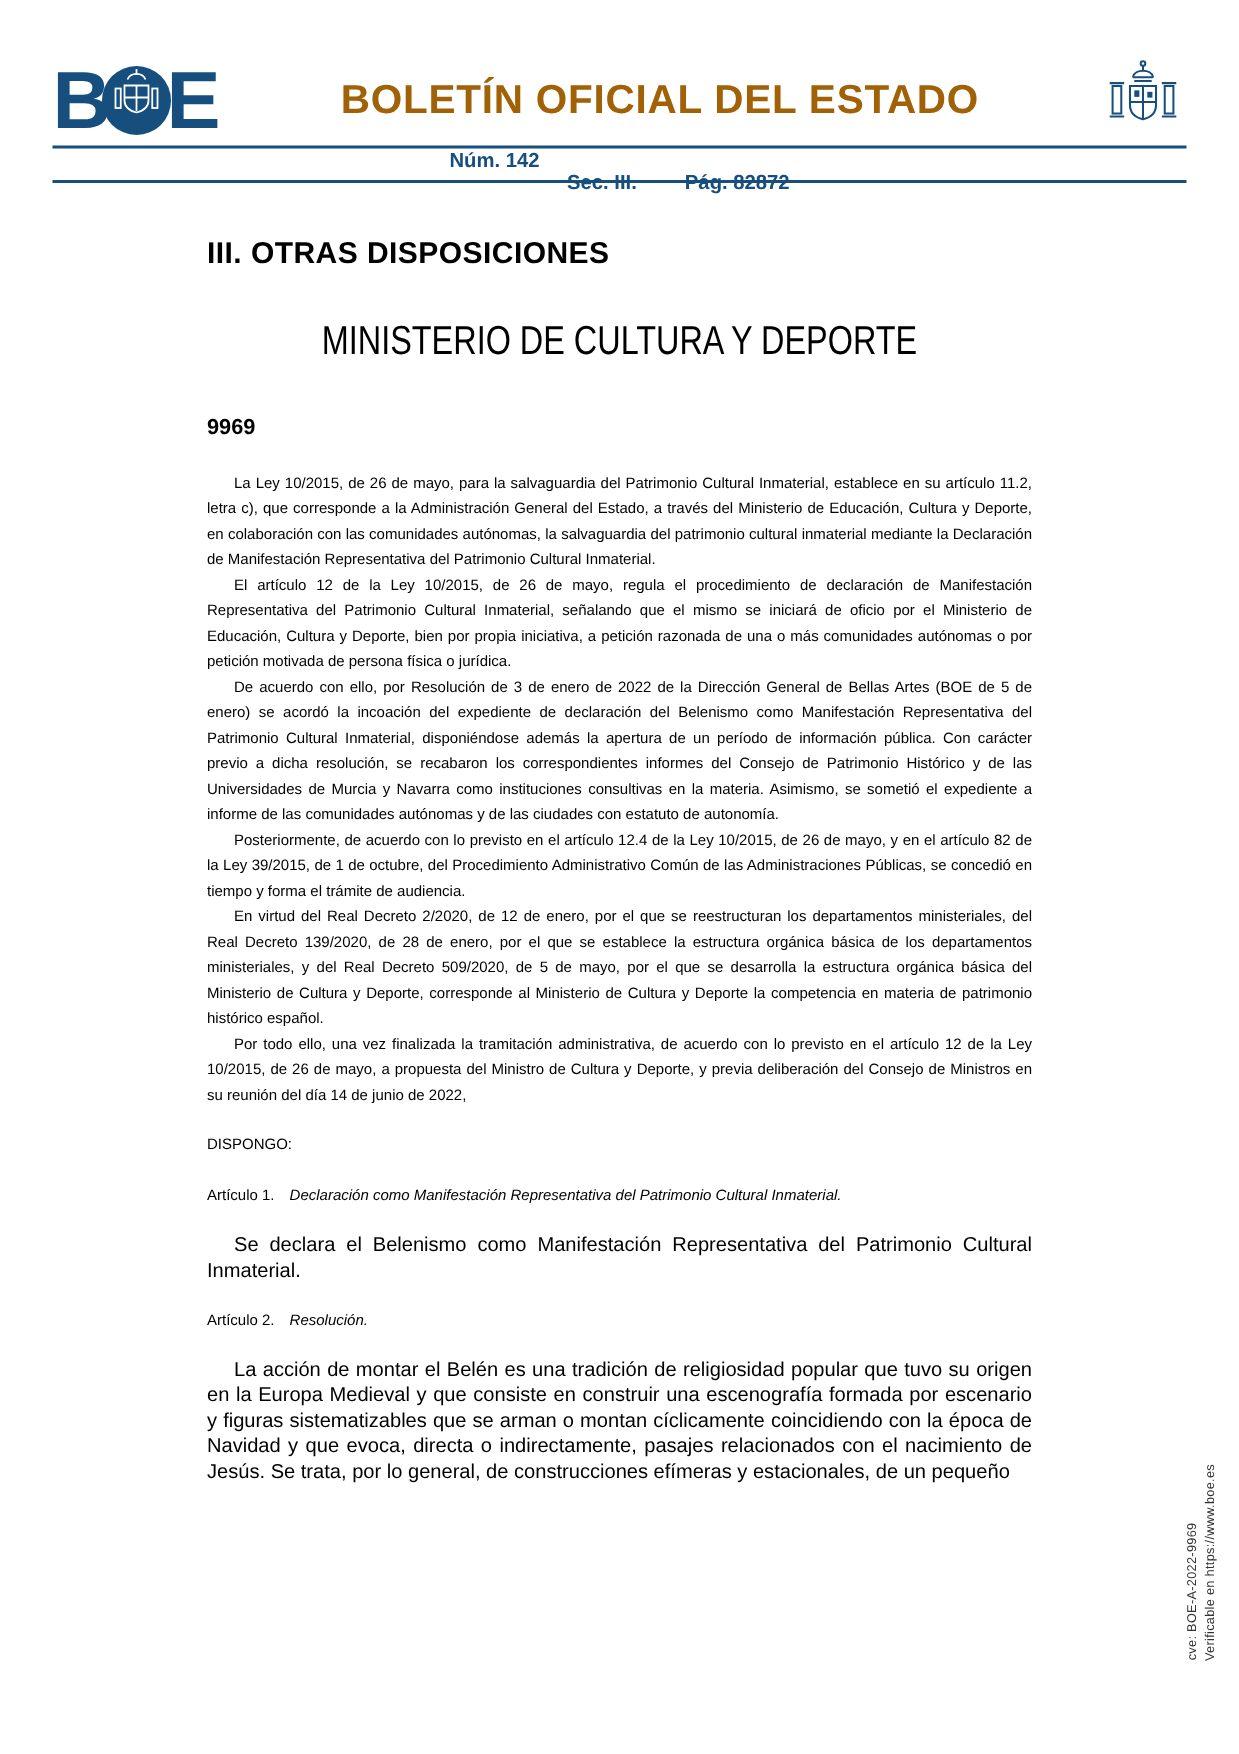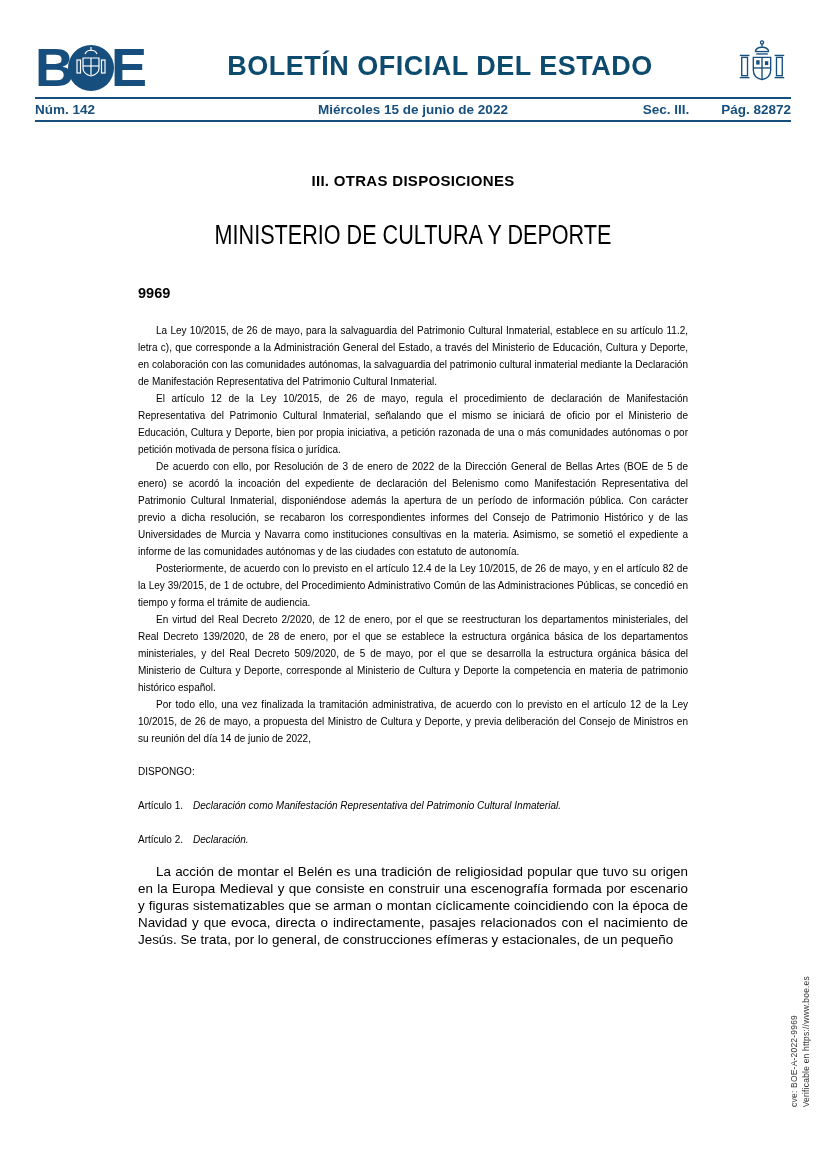--- a/index.html
+++ b/index.html
@@ -14,46 +14,45 @@
     overflow:hidden;
   }
 
   
   .header { position:absolute; top:38px; left:35px; right:35px; }
   .masthead { display:flex; align-items:center; height:57px; }
   .logo { width:118px; flex:0 0 auto; }
   .masthead-title {
     flex:1; text-align:center;
     font-size:27px; font-weight:bold; letter-spacing:0.5px;
-    color:#0c4a6e;
+    color:#a16207;
   }
   .coat { width:64px; flex:0 0 auto; display:flex; justify-content:flex-end; }
 
   .rule { border:none; border-top:2px solid #164e7e; margin:0; }
   .rule-top { margin-top:2px; }
 
   .meta-row {
     display:flex; align-items:center;
     height:21px;
-    color:#164e7e; font-weight:bold; font-size:13.5px;
+    color:#164e7e; font-weight:bold; font-size:13.5px;flex-direction:column;
   }
   .meta-left  { width:30%; text-align:left; }
   .meta-center{ width:40%; text-align:center; }
   .meta-right { width:30%; text-align:right; display:flex; justify-content:flex-end; gap:32px; }
 
   
   .content {
     position:absolute;
     left:138px; width:550px; top:150px;
   }
   .section-heading {
-    text-align:center;
-    font-size:15px; font-weight:bold;
+    font-size:20px; font-weight:bold;
     letter-spacing:0.3px;
-    margin-top:22px;
+    margin-top:8px;
   }
   .ministry-heading {
     text-align:center;
     font-size:27px; font-weight:normal;
     margin-top:31px;
     transform:scaleX(0.8);
     transform-origin:50% 50%;
     white-space:nowrap;
   }
   .item-row { display:flex; margin-top:33px;gap:24px; }
@@ -147,21 +146,20 @@
             <path d="M43 17 h10"></path>
             <rect x="45" y="19" width="6" height="19"></rect>
             <path d="M43 40 h10"></path>
           </g>
         </svg>
       </div>
     </div>
     <hr class="rule rule-top">
     <div class="meta-row">
       <div class="meta-left">Núm. 142</div>
-      <div class="meta-center">Miércoles 15 de junio de 2022</div>
       <div class="meta-right">
         <span>Sec. III.</span>
         <span>Pág. 82872</span>
       </div>
     </div>
     <hr class="rule">
   </div>
 
   <div class="content">
     <div class="section-heading">III. OTRAS DISPOSICIONES</div>
@@ -177,23 +175,24 @@
       <p>De acuerdo con ello, por Resolución de 3 de enero de 2022 de la Dirección General de Bellas Artes (BOE de 5 de enero) se acordó la incoación del expediente de declaración del Belenismo como Manifestación Representativa del Patrimonio Cultural Inmaterial, disponiéndose además la apertura de un período de información pública. Con carácter previo a dicha resolución, se recabaron los correspondientes informes del Consejo de Patrimonio Histórico y de las Universidades de Murcia y Navarra como instituciones consultivas en la materia. Asimismo, se sometió el expediente a informe de las comunidades autónomas y de las ciudades con estatuto de autonomía.</p>
       <p>Posteriormente, de acuerdo con lo previsto en el artículo 12.4 de la Ley 10/2015, de 26 de mayo, y en el artículo 82 de la Ley 39/2015, de 1 de octubre, del Procedimiento Administrativo Común de las Administraciones Públicas, se concedió en tiempo y forma el trámite de audiencia.</p>
       <p>En virtud del Real Decreto 2/2020, de 12 de enero, por el que se reestructuran los departamentos ministeriales, del Real Decreto 139/2020, de 28 de enero, por el que se establece la estructura orgánica básica de los departamentos ministeriales, y del Real Decreto 509/2020, de 5 de mayo, por el que se desarrolla la estructura orgánica básica del Ministerio de Cultura y Deporte, corresponde al Ministerio de Cultura y Deporte la competencia en materia de patrimonio histórico español.</p>
       <p>Por todo ello, una vez finalizada la tramitación administrativa, de acuerdo con lo previsto en el artículo 12 de la Ley 10/2015, de 26 de mayo, a propuesta del Ministro de Cultura y Deporte, y previa deliberación del Consejo de Ministros en su reunión del día 14 de junio de 2022,</p>
       <p class="dispongo">DISPONGO:</p>
     </div>
 
     <div class="article-heading">
       <span class="art-label">Artículo 1.</span><span class="art-title">Declaración como Manifestación Representativa del Patrimonio Cultural Inmaterial.</span>
     </div>
+    <p class="article-body">Se declara el Belenismo como Manifestación Representativa del Patrimonio Cultural Inmaterial.</p>
 
     <div class="article-heading">
-      <span class="art-label">Artículo 2.</span><span class="art-title">Declaración.</span>
+      <span class="art-label">Artículo 2.</span><span class="art-title">Resolución.</span>
     </div>
     <p class="article-body">La acción de montar el Belén es una tradición de religiosidad popular que tuvo su origen en la Europa Medieval y que consiste en construir una escenografía formada por escenario y figuras sistematizables que se arman o montan cíclicamente coincidiendo con la época de Navidad y que evoca, directa o indirectamente, pasajes relacionados con el nacimiento de Jesús. Se trata, por lo general, de construcciones efímeras y estacionales, de un pequeño</p>
   </div>
 
   <div class="side-vertical side-cve">cve: BOE-A-2022-9969</div>
   <div class="side-vertical side-verif">Verificable en https://www.boe.es</div>
 
 </div>
 
 </body></html>

